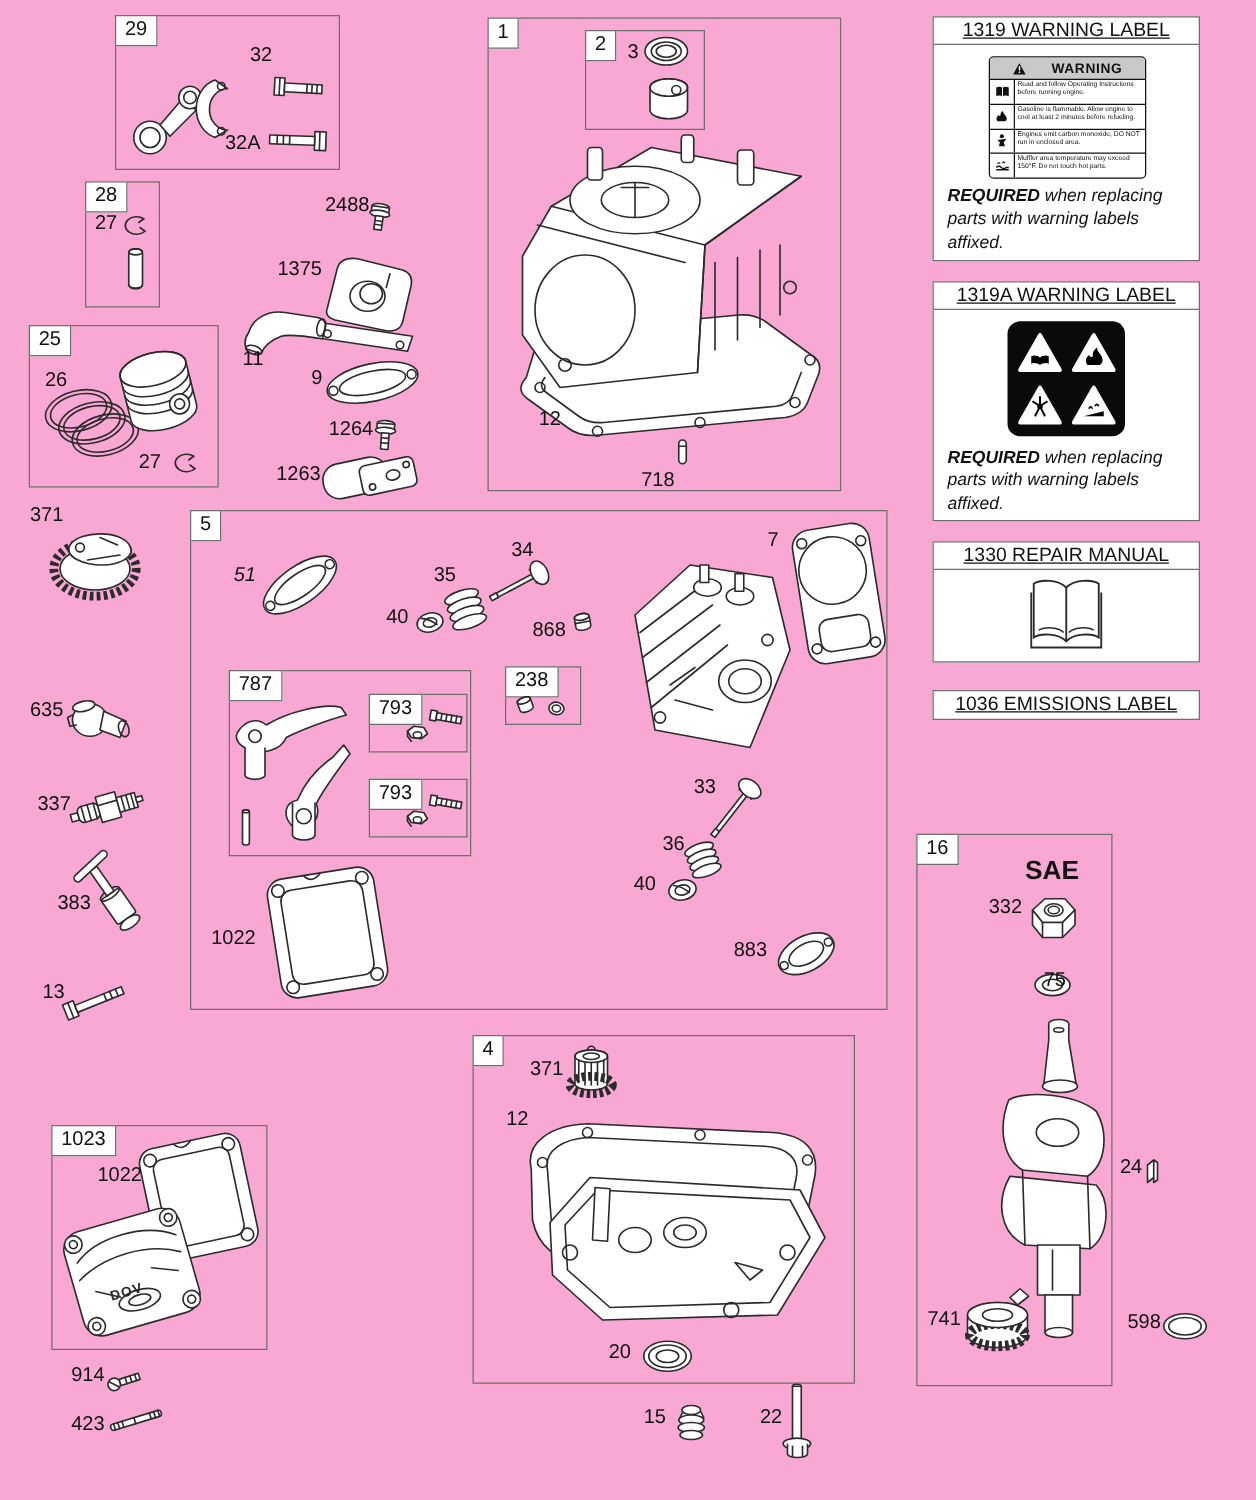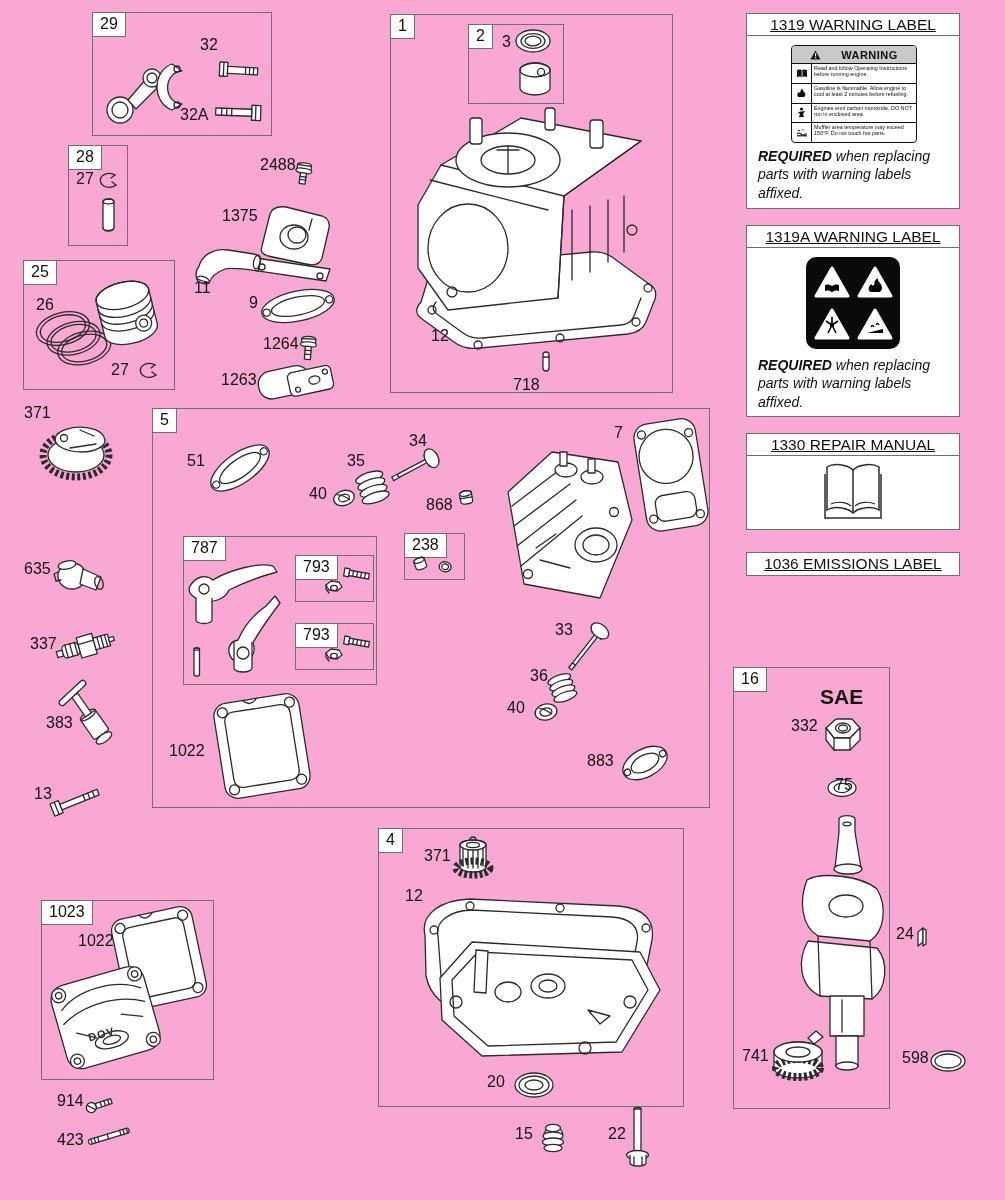--- a/index.html
+++ b/index.html
@@ -557,21 +557,21 @@
   <span class="co" style="left:263px;top:335px;">1264</span>
   <span class="co" style="left:221px;top:371px;">1263</span>
   <span class="co" style="left:502px;top:33px;">3</span>
   <span class="co" style="left:431px;top:327px;">12</span>
   <span class="co" style="left:513px;top:352px;margin-top:24px;">718</span>
   <span class="co" style="left:24px;top:404px;">371</span>
   <span class="co" style="left:24px;top:560px;">635</span>
   <span class="co" style="left:30px;top:635px;text-align:right;">337</span>
   <span class="co" style="left:24px;top:714px;margin-left:22px;">383</span>
   <span class="co" style="left:34px;top:785px;">13</span>
-  <span class="co" style="left:187px;top:452px;">51</span>
+  <span class="co" style="left:187px;top:452px;font-style:italic;">51</span>
   <span class="co" style="left:309px;top:485px;">40</span>
   <span class="co" style="left:347px;top:452px;">35</span>
   <span class="co" style="left:409px;top:432px;">34</span>
   <span class="co" style="left:426px;top:496px;">868</span>
   <span class="co" style="left:614px;top:424px;">7</span>
   <span class="co" style="left:555px;top:621px;text-align:right;">33</span>
   <span class="co" style="left:530px;top:667px;">36</span>
   <span class="co" style="left:507px;top:699px;">40</span>
   <span class="co" style="left:587px;top:752px;">883</span>
   <span class="co" style="left:169px;top:742px;">1022</span>

